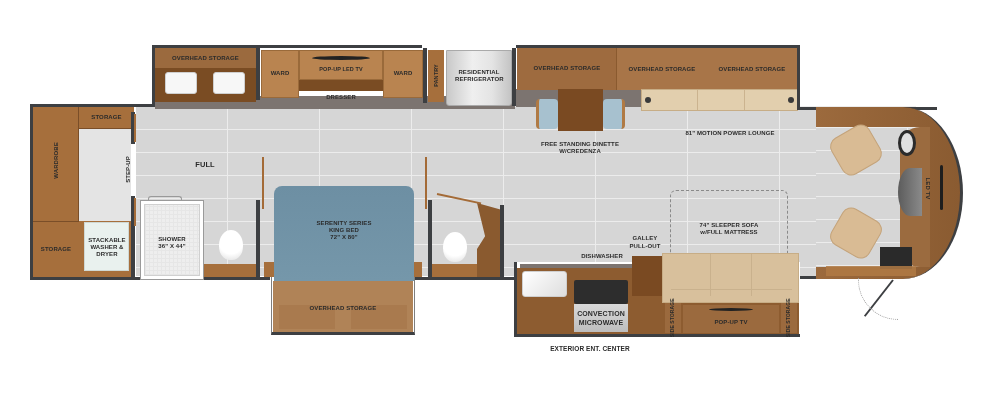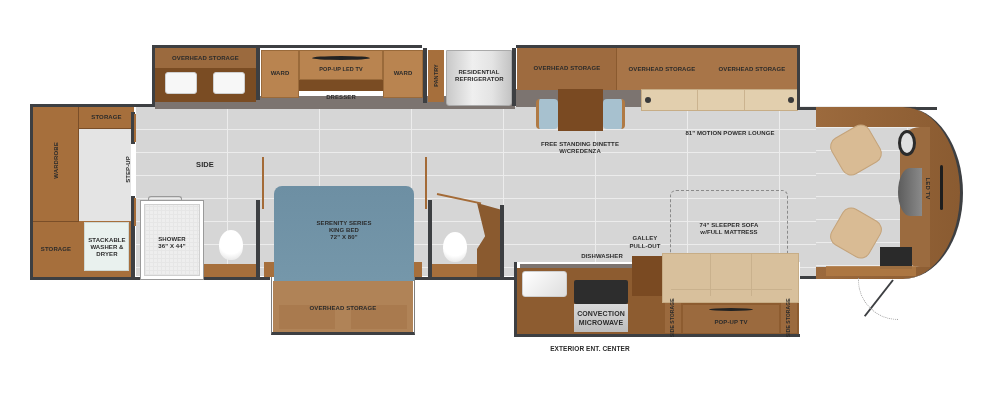--- a/index.html
+++ b/index.html
@@ -56,21 +56,21 @@
     <div class="lbl sm" style="left:2px;top:14px;width:40px;white-space:normal;">STACKABLE WASHER &amp; DRYER</div>
   </div>
   <div class="abs" style="left:79px;top:129px;width:52px;height:92px;background:#e4e4e4;"></div>
 
   <div class="abs wall" style="left:131px;top:112px;width:4px;height:32px;"></div>
   <div class="abs wall" style="left:131px;top:196px;width:4px;height:81px;"></div>
   <div class="abs door" style="left:134px;top:114px;width:2px;height:28px;"></div>
   <div class="abs door" style="left:134px;top:198px;width:2px;height:28px;"></div>
   <div class="lbl sm vert" style="left:108px;top:166px;width:40px;">STEP-UP</div>
 
-  <div class="lbl md" style="left:185px;top:161px;width:40px;">SIDE</div>
+  <div class="lbl md" style="left:185px;top:161px;width:40px;">FULL</div>
 
   <div class="abs" style="left:140px;top:200px;width:64px;height:80px;background:#ffffff;border:1px solid #9a9a9a;">
     <div class="abs" style="left:3px;top:3px;right:3px;bottom:3px;background:#eeeeee;background-image:repeating-linear-gradient(0deg,#e6e6e6 0 1px,transparent 1px 4px),repeating-linear-gradient(90deg,#e6e6e6 0 1px,transparent 1px 4px);border:1px solid #d0d0d0;"></div>
     <div class="lbl sm" style="left:0;top:35px;width:62px;">SHOWER</div>
     <div class="lbl sm" style="left:0;top:42px;width:62px;">36" X 44"</div>
   </div>
   <div class="abs" style="left:148px;top:196px;width:34px;height:4px;border:1px solid #999;border-bottom:none;border-radius:3px 3px 0 0;"></div>
 
   <div class="abs wood2" style="left:204px;top:264px;width:56px;height:13px;"></div>
   <div class="abs" style="left:219px;top:230px;width:24px;height:30px;background:radial-gradient(circle at 50% 40%,#ffffff 55%,#dcdcdc 100%);border-radius:50% 50% 45% 45%;"></div>

